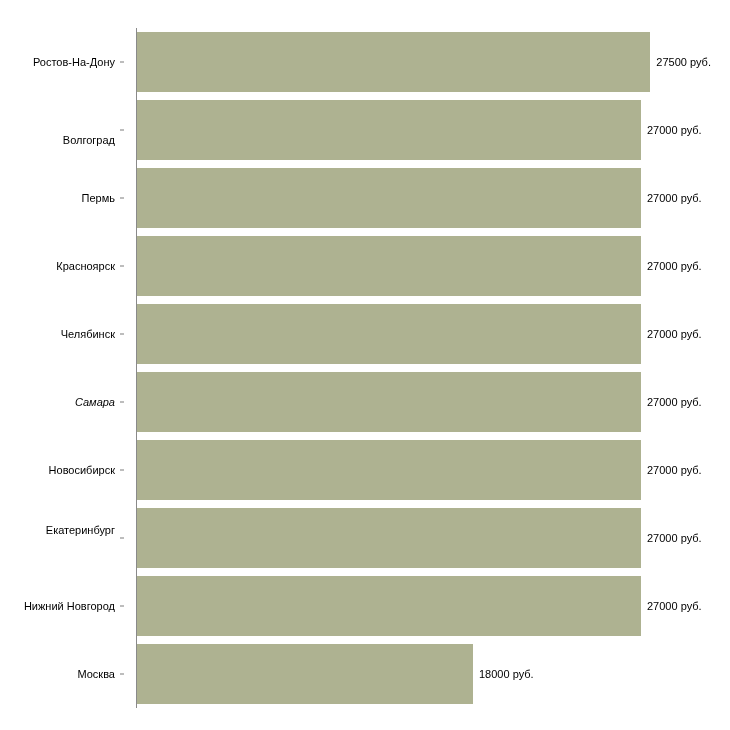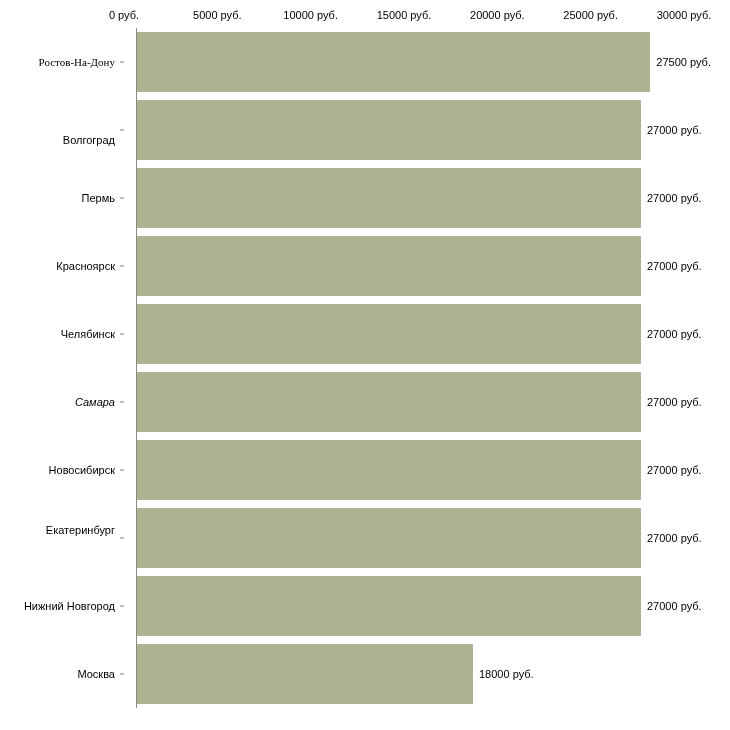--- a/index.html
+++ b/index.html
@@ -85,32 +85,23 @@
     color: #000000;
     white-space: nowrap;
     transform: translateY(-50%);
   }
 </style>
 </head>
 <body>
 
 <div id="chart-root">
 
-  <div class="axis-top" id="x-axis">
-      <div class="tick-label" style="left: 0px;">0 руб.</div>
-      <div class="tick-label" style="left: 93.3333px;">5000 руб.</div>
-      <div class="tick-label" style="left: 186.667px;">10000 руб.</div>
-      <div class="tick-label" style="left: 280px;">15000 руб.</div>
-      <div class="tick-label" style="left: 373.333px;">20000 руб.</div>
-      <div class="tick-label" style="left: 466.667px;">25000 руб.</div>
-      <div class="tick-label" style="left: 560px;">30000 руб.</div>
-    </div>
 
   <div class="axis-left" id="y-axis">
-      <div class="cat-label" style="top: 34px; font-family: Liberation Serif, serif;">Ростов-На-Дону</div>
+      <div class="cat-label" style="top: 34px;">Ростов-На-Дону</div>
       <div class="cat-tick" style="top: 34px;"></div>
       <div class="cat-label" style="top: 112px;">Волгоград</div>
       <div class="cat-tick" style="top: 102px;"></div>
       <div class="cat-label" style="top: 170px;">Пермь</div>
       <div class="cat-tick" style="top: 170px;"></div>
       <div class="cat-label" style="top: 238px;">Красноярск</div>
       <div class="cat-tick" style="top: 238px;"></div>
       <div class="cat-label" style="top: 306px; text-align: center;">Челябинск</div>
       <div class="cat-tick" style="top: 306px;"></div>
       <div class="cat-label" style="top: 374px; font-style: italic;">Самара</div>

